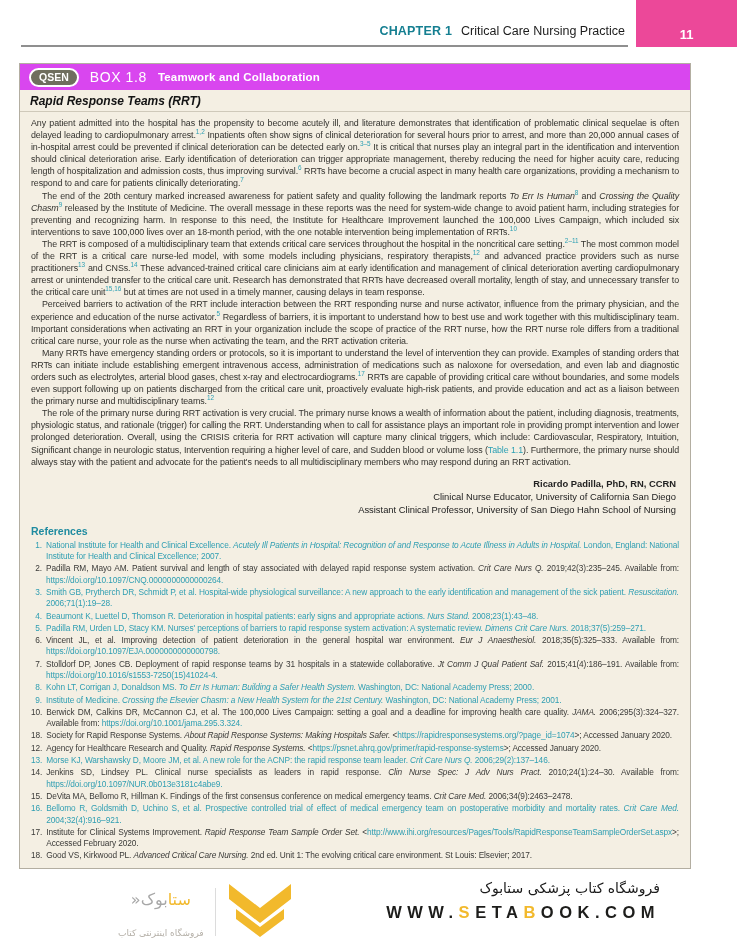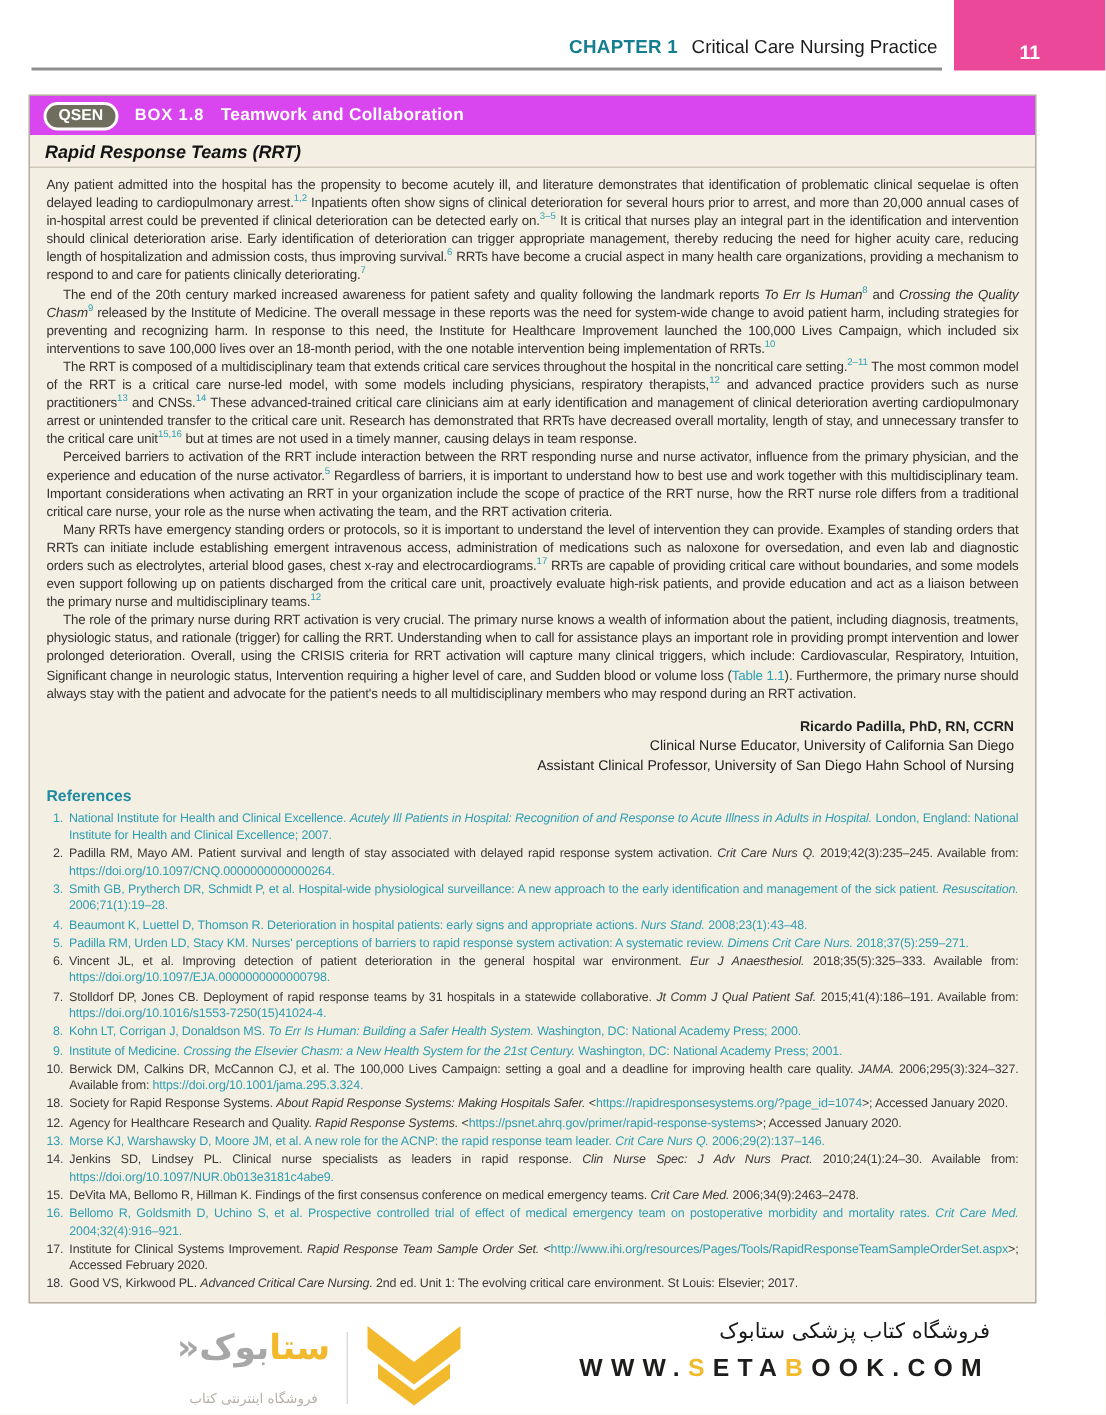--- a/index.html
+++ b/index.html
@@ -24,21 +24,21 @@
     background:#f4efe3; border:1px solid #b3aea1; overflow:hidden;
   }
   .qsen-bar {
     height:26px; background:#d946ef; display:flex; align-items:center;
     padding:0 9px; gap:11px;
   }
   .qsen-pill {
     background:#6f6e5e; border:2px solid #ffffff; border-radius:10px;
     color:#fff; font-weight:bold; font-size:10.5px; padding:1px 8px 2px; line-height:12px;
   }
-  .box-label { color:#fff; font-size:11px; letter-spacing:0.6px;font-weight:bold; }
+  .box-label { color:#fff; font-size:14px; letter-spacing:0.6px; }
   .box-title { color:#fff; font-size:11.5px; font-weight:bold; letter-spacing:0.2px; }
   .box-subtitle {
     font-style:italic; font-weight:bold; font-size:12px; color:#141414;
     padding:4px 10px 3px; border-bottom:1px solid #cfc9ba;
   }
   .box-body { padding:5px 11px 0 11px; }
   p.body-par {
     margin:0; font-size:8.9px; line-height:12.1px; letter-spacing:-0.1px;
     text-align:justify; color:#33322e;
   }
@@ -55,21 +55,21 @@
   .ref-num { flex:0 0 15px; text-align:right; padding-right:4px; }
   .ref-body { flex:1; text-align:justify; }
   .ref.teal-ref { color:#2f9eb2; }
   .ref.dark-ref { color:#3a3a38; }
   .ref .link { color:#2f9eb2; }
 
   
   .footer { position:absolute; left:0; top:877px; width:737px; height:66px; background:#fff; }
   .logo-group { position:absolute; left:118px; top:7px; display:flex; align-items:center; }
   .logo-text-block { direction:rtl; text-align:center; font-family:"DejaVu Sans", sans-serif; }
-  .logo-word { font-weight:bold; font-size:23px; line-height:25px; letter-spacing:-1px; }
+  .logo-word { font-weight:normal; font-size:16px; line-height:25px; letter-spacing:-1px; }
   .lw-accent { color:#f2b92c; }
   .lw-gray { color:#a7a7a7; }
   .logo-tagline { font-size:9px; color:#b5b0a8; margin-top:16px; }
   .logo-sep { width:1px; height:48px; background:#dcdcdc; margin:0 11px; }
   .chevron-icon { display:block; }
   .right-group { position:absolute; right:77px; top:3px; text-align:right; }
   .footer-title-fa { font-family:"DejaVu Sans", sans-serif; direction:rtl; font-size:14px; color:#1a1a1a; }
   .footer-url { font-size:16.5px; font-weight:bold; letter-spacing:5.5px; color:#1d1d1b; margin-top:7px; white-space:nowrap; }
   .url-accent { color:#f2b92c; }
   .url-dark { color:#1d1d1b; }

